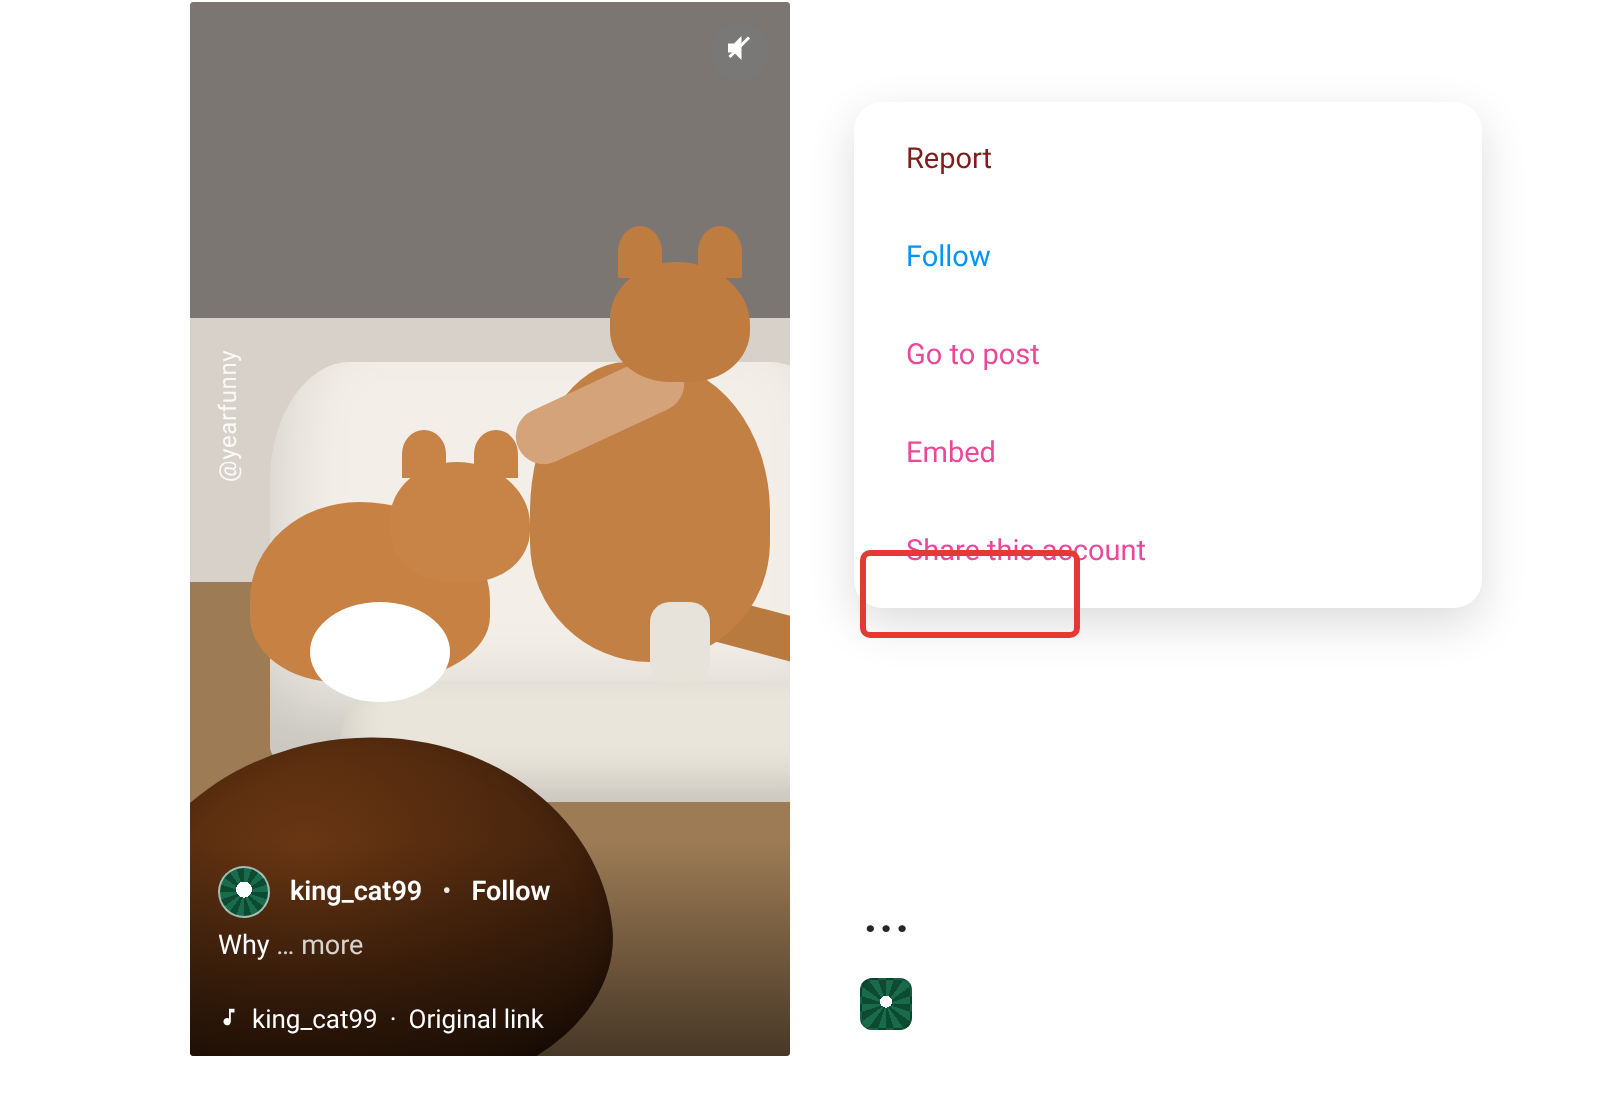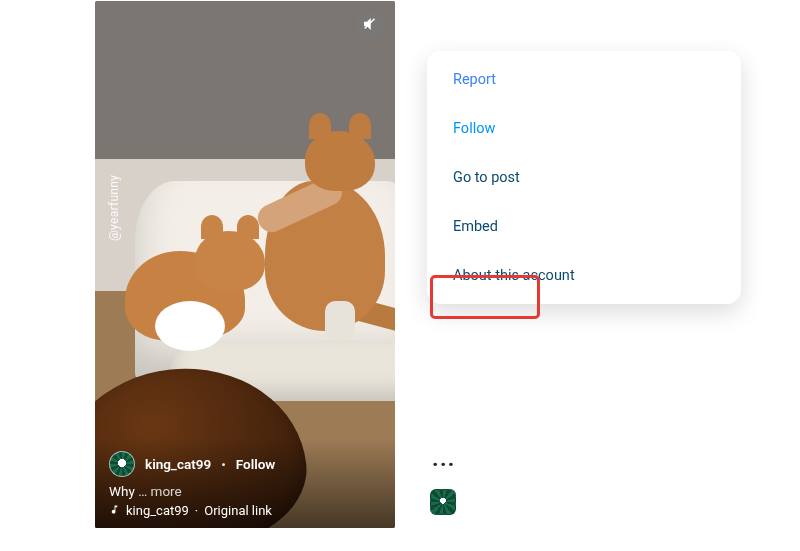--- a/index.html
+++ b/index.html
@@ -127,44 +127,44 @@
   .avatar-s {
     width: 26px; height: 26px; border-radius: 50%;
     background: radial-gradient(circle at 50% 45%, #ffffff 0 4px, transparent 4px),
                 repeating-conic-gradient(#1a6b4b 0 18deg, #0d4a32 18deg 36deg),
                 #145a3e;
     border: 1px solid rgba(255,255,255,.6);
   }
   .username { font-weight: 600; font-size: 13.5px; color: #fff; }
   .dot { font-size: 13.5px; opacity: .9; }
   .follow-link { font-weight: 600; font-size: 13.5px; color: #fff; }
-  .caption { font-size: 13.5px; margin-bottom: 4px; }
+  .caption { font-size: 13.5px; margin-bottom: 22px; }
   .caption .ellips, .caption .more { opacity: .8; }
   .caption .more { cursor: pointer; }
   .audio { display: flex; align-items: center; gap: 6px; font-size: 13px; }
   .audio svg { width: 11px; height: 11px; fill: #fff; }
 
   
   .menu {
     position: absolute;
     left: 427px; top: 51px;
     width: 314px;
     background: #fff;
     border-radius: 14px;
     box-shadow: 0 8px 24px rgba(0,0,0,.14);
     overflow: hidden;
     padding: 4px 0;
   }
   .menu .item {
     padding: 16px 26px;
     font-size: 14.5px;
-    color: #0c4a6e;
+    color: #ec4899;
     cursor: pointer;
   }
-  .menu .item.red  { color: #3b82f6; }
+  .menu .item.red  { color: #7f1d1d; }
   .menu .item.blue { color: #0095f6; }
   .highlight {
     position: absolute;
     left: 430px; top: 275px;
     width: 110px; height: 44px;
     border: 3px solid #E53935;
     border-radius: 5px;
     pointer-events: none;
   }
   .more-btn {
@@ -246,21 +246,21 @@
         <span>Original link</span>
       </div>
     </div>
   </div>
 
   <div class="menu">
     <div class="item red">Report</div>
     <div class="item blue">Follow</div>
     <div class="item">Go to post</div>
     <div class="item">Embed</div>
-    <div class="item">About this account</div>
+    <div class="item">Share this account</div>
   </div>
 
   <div class="highlight"></div>
 
   <div class="more-btn">···</div>
 
   <div class="avatar-b"></div>
 
 </div>
 

